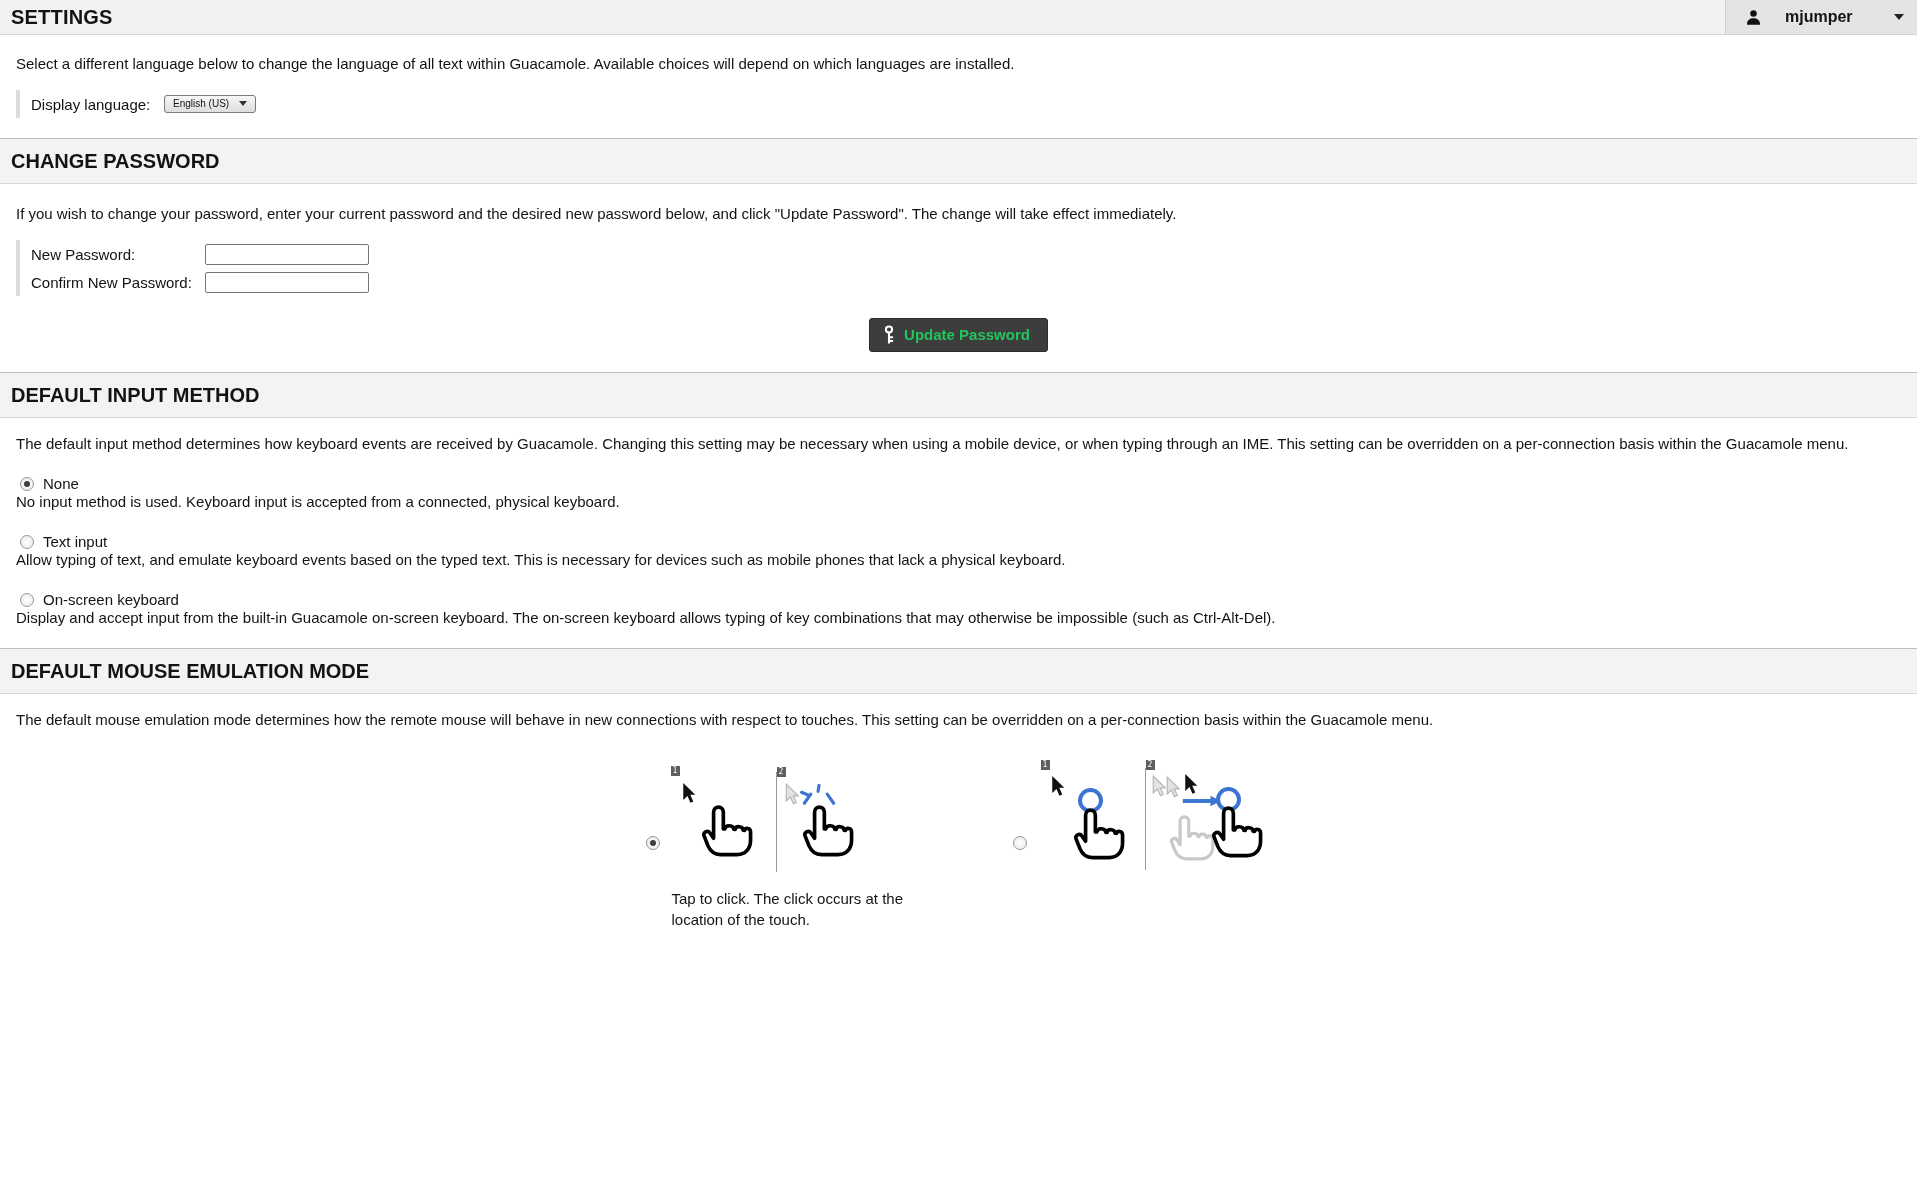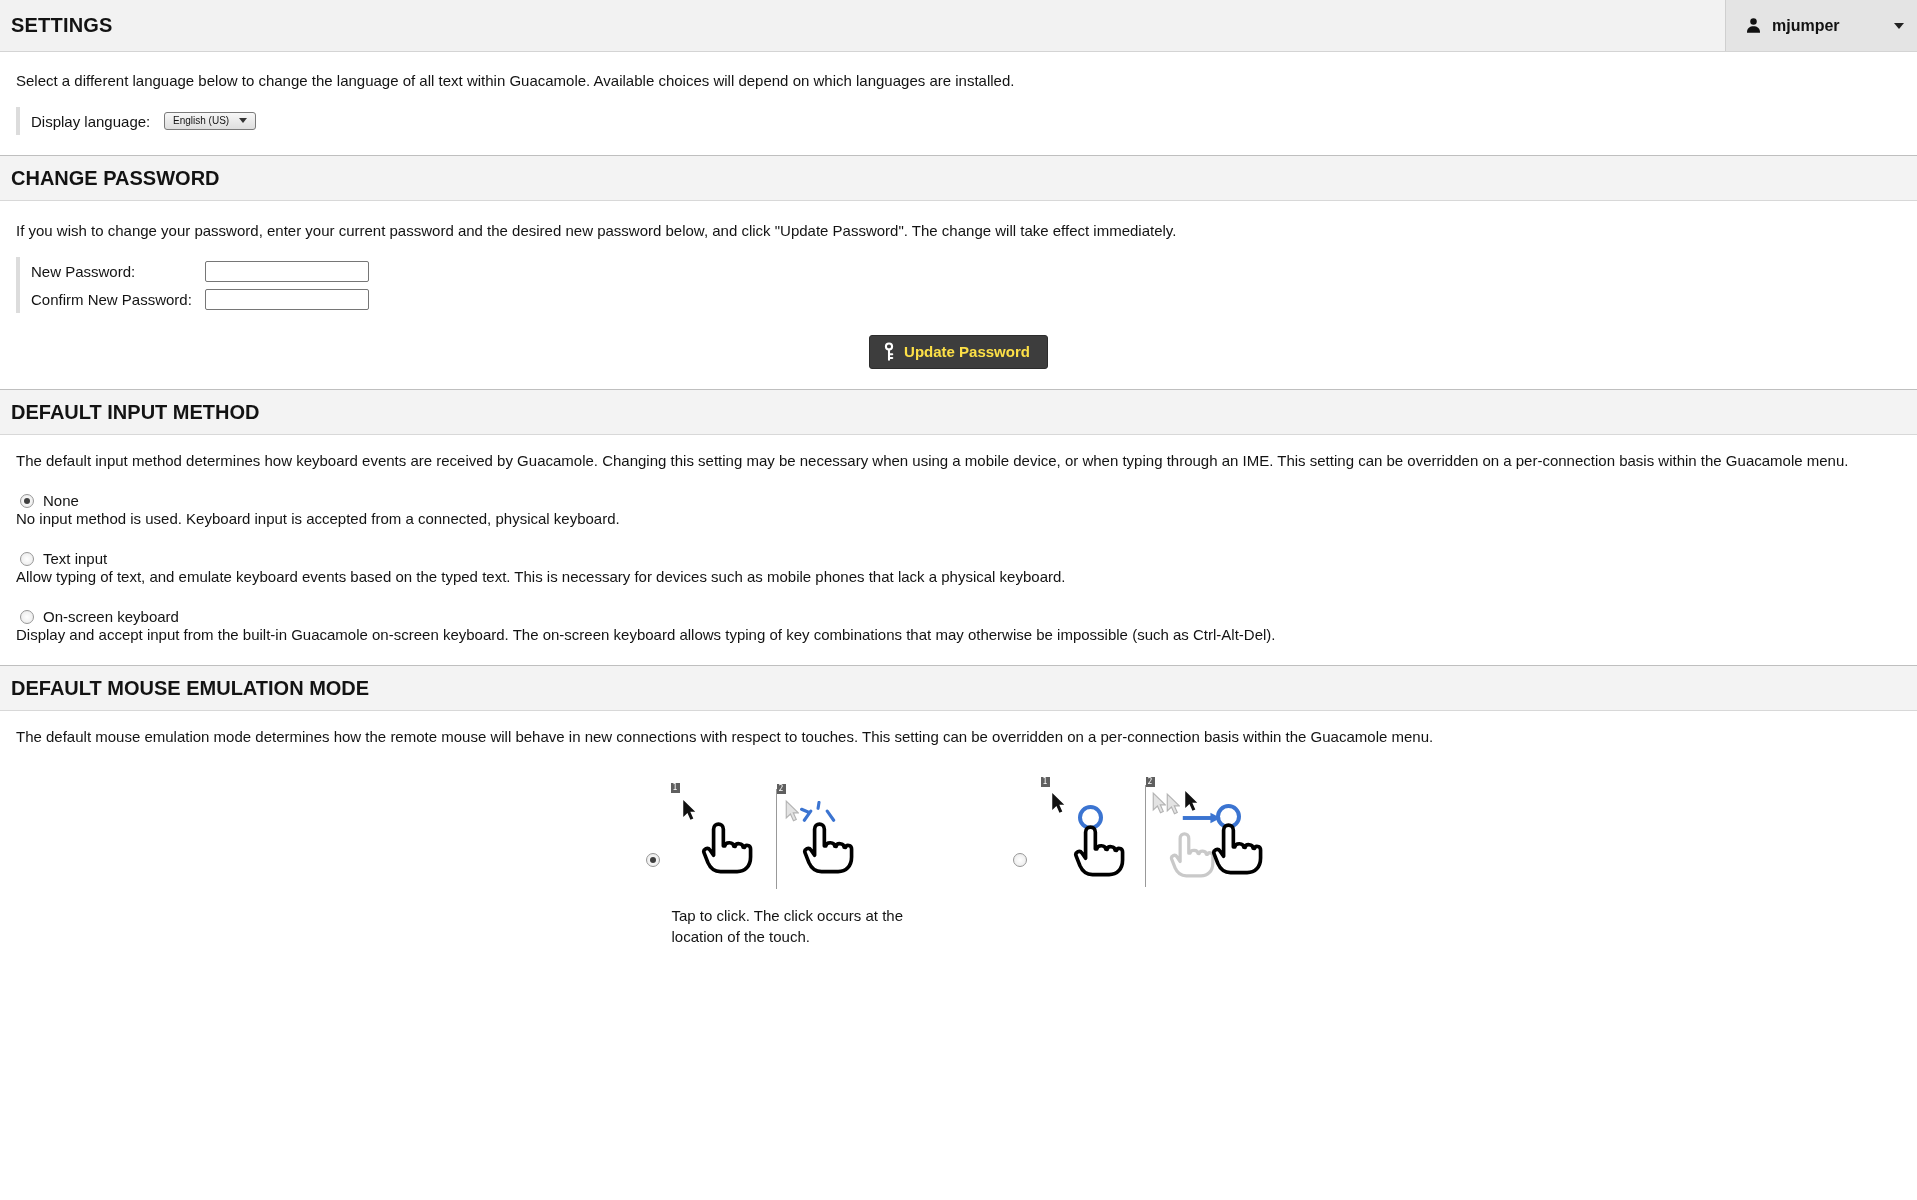--- a/index.html
+++ b/index.html
@@ -4,26 +4,26 @@
 <style>
   * { box-sizing: border-box; }
   html,body { margin:0; padding:0; }
   body {
     width:1917px; height:1200px; overflow:hidden; position:relative;
     background:#ffffff; color:#131313;
     font-family:"Liberation Sans", sans-serif; font-size:15px;
   }
 
   
-  .app-header { height:52px; display:flex; align-items:stretch;
+  .app-header { height:35px; display:flex; align-items:stretch;
     background:#f2f2f2; border-bottom:1px solid #d4d4d4; }
   .app-title { align-self:center; padding-left:11px; font-size:20px; font-weight:bold; letter-spacing:.2px; }
   .flex-spacer { flex:1; }
   .user-menu { width:192px; background:#e4e4e4; border-left:1px solid #cfcfcf;
-    display:flex; align-items:center; gap:9px; padding:0 13px 0 18px; cursor:pointer; }
+    display:flex; align-items:center; gap:22px; padding:0 13px 0 18px; cursor:pointer; }
   .user-menu svg { width:19px; height:19px; flex-shrink:0; }
   .user-name { font-weight:bold; font-size:16px; }
   .caret-down { margin-left:auto; width:0; height:0;
     border-left:5px solid transparent; border-right:5px solid transparent; border-top:6px solid #222; }
 
   
   p.desc { margin:0; padding-left:16px; line-height:20px; }
   .section-header { margin-top:20px; height:46px; display:flex; align-items:center;
     background:#f3f3f3; border-top:1px solid #bfbfbf; border-bottom:1px solid #d8d8d8;
     padding-left:11px; font-size:20px; font-weight:bold; }
@@ -42,21 +42,21 @@
 
   
   #pw-desc { margin-top:20px; }
   .pw-form { margin-top:16px; }
   .pw-row { display:flex; align-items:center; height:28px; }
   .pw-label { width:174px; flex-shrink:0; }
   .pw-input { width:164px; height:21px; border:1px solid #767676; border-radius:2px;
     font-family:inherit; font-size:14px; padding:1px 4px; background:#fff; }
   .button-row { margin-top:22px; display:flex; justify-content:center; }
   .update-btn { display:inline-flex; align-items:center; gap:9px;
-    background:#3d3d3d; color:#fde047; border:1px solid #2c2c2c; border-radius:3px;
+    background:#3d3d3d; color:#22c55e; border:1px solid #2c2c2c; border-radius:3px;
     font-family:inherit; font-weight:bold; font-size:15px; padding:6px 17px 7px 13px; cursor:pointer; }
   .update-btn svg { width:12px; height:19px; }
 
   
   .radio { width:14px; height:14px; border-radius:50%; flex-shrink:0;
     border:1px solid #979797; background:radial-gradient(#ffffff,#e7e7e7); cursor:pointer; }
   .radio.selected::after { content:""; display:block; width:6px; height:6px; margin:3px;
     border-radius:50%; background:#3f3f3f; }
 
   

